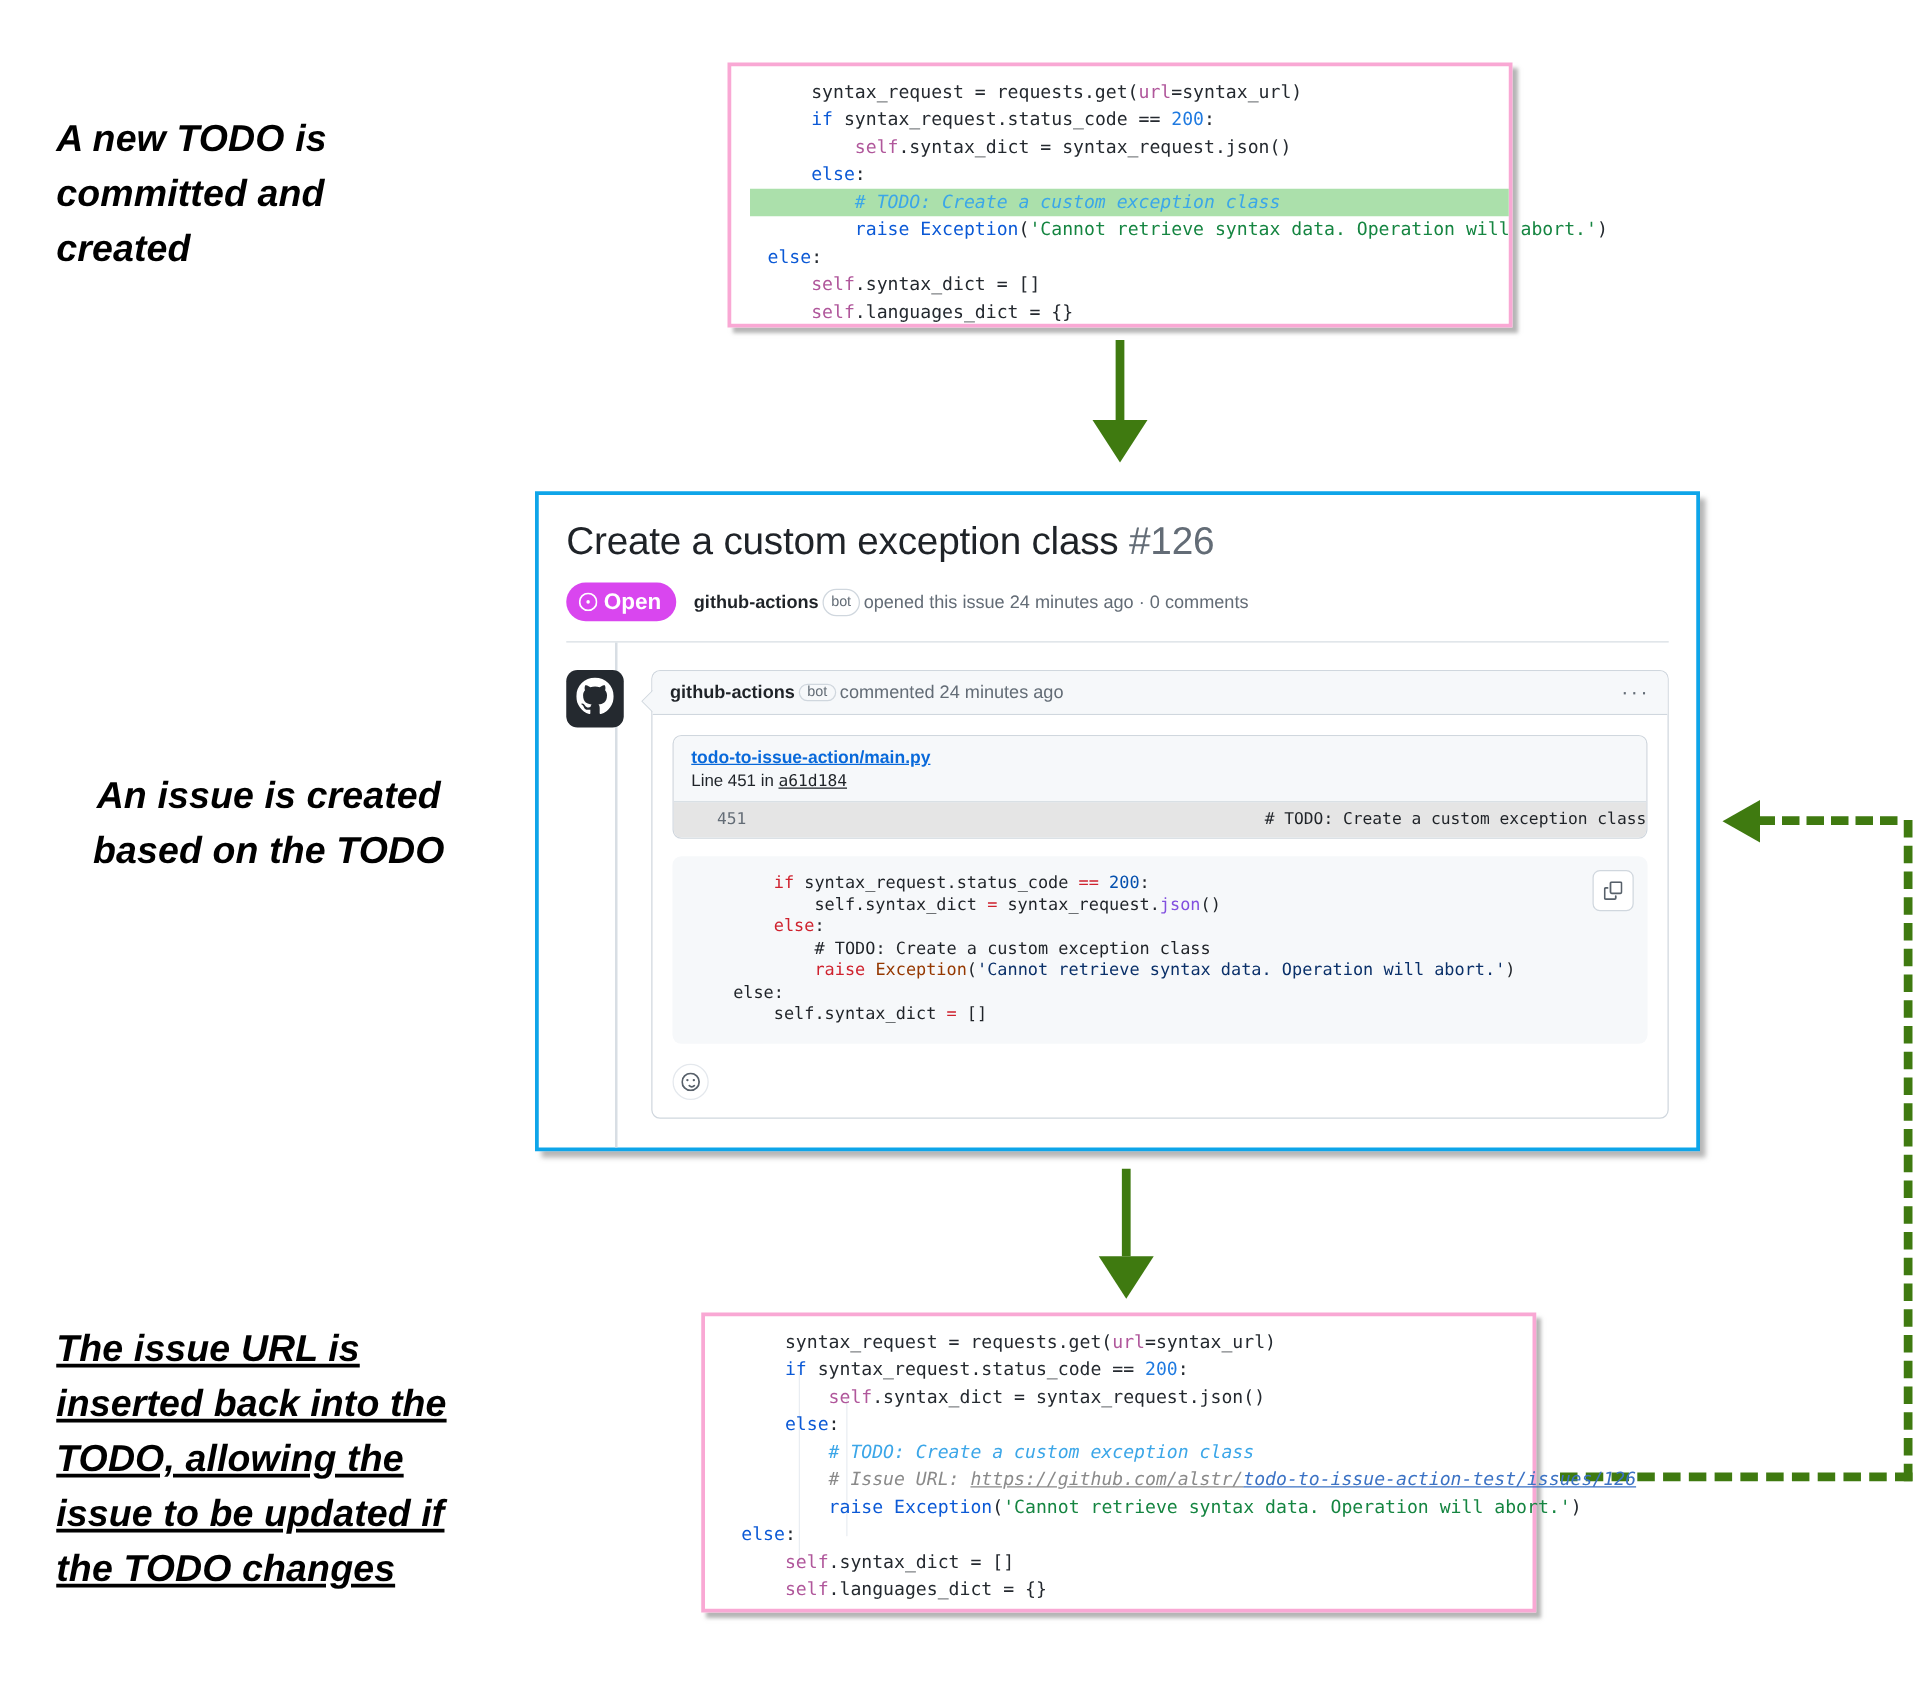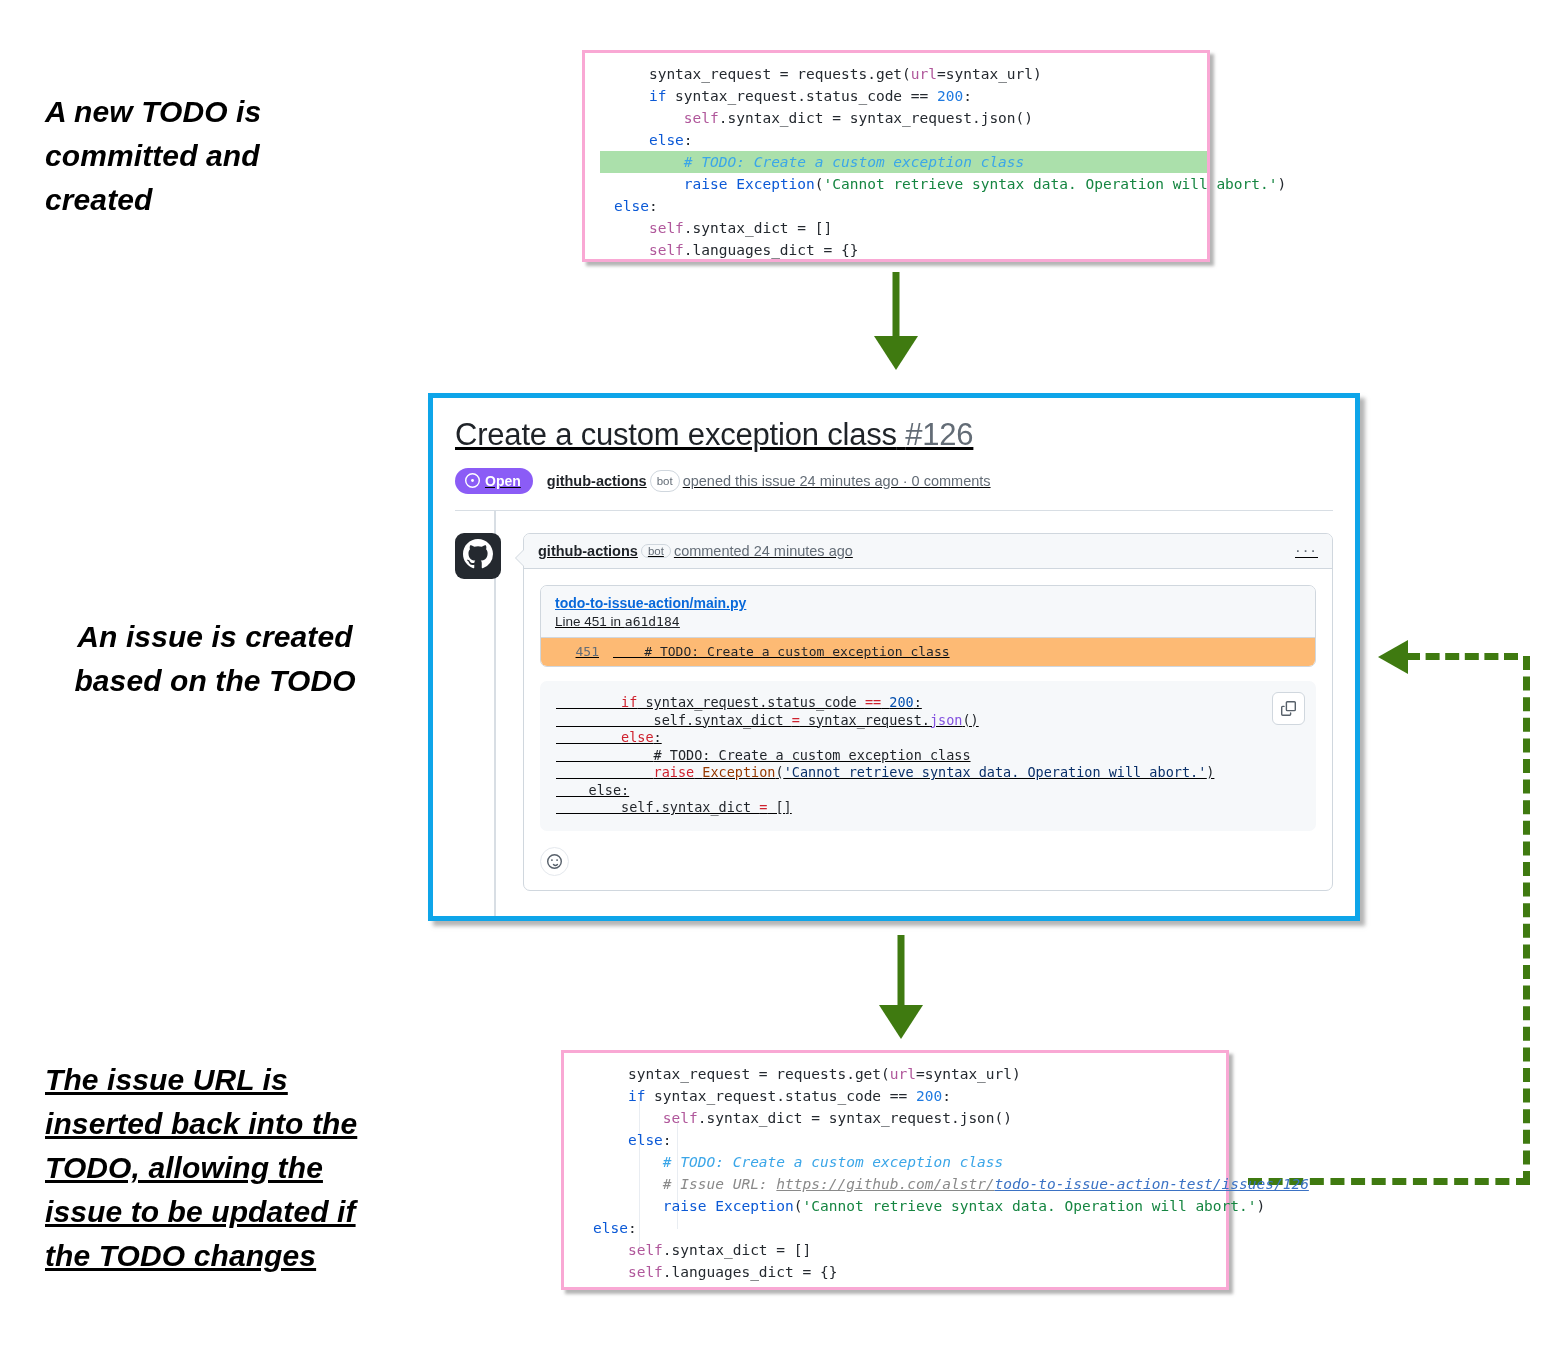--- a/index.html
+++ b/index.html
@@ -99,39 +99,38 @@
     width:0;height:0;
     border-top:17px solid transparent;
     border-bottom:17px solid transparent;
     border-right:30px solid #3f7a10;
   }
 
   
   #issue-card{
     position:absolute;left:428px;top:393px;width:932px;height:528px;
     background:#ffffff;
-    border:5px solid #0ea5e9;
+    border:3px solid #0ea5e9;
     box-shadow:5px 5px 4px rgba(120,120,120,0.55);
     box-sizing:border-box;
     overflow:hidden;
-    text-decoration:underline;
   }
   .issue-head{padding:18px 22px 0 22px;}
   .issue-title{
     font-size:31px;line-height:38px;color:#1f2328;font-weight:400;
     letter-spacing:-0.2px;
   }
   .issue-number{color:#636c76;}
   .issue-meta-row{display:flex;align-items:center;margin-top:14px;}
   .state-badge{
-    display:inline-flex;gap:5px;
-    background:#8b5cf6;color:#ffffff;
+    display:inline-flex;align-items:center;gap:5px;
+    background:#d946ef;color:#ffffff;
     border-radius:999px;
     padding:5px 12px 5px 10px;
-    font-size:14px;font-weight:600;
+    font-size:18px;font-weight:600;
   }
   .state-badge svg{display:block;}
   .meta-text{
     margin-left:14px;font-size:14.5px;color:#636c76;line-height:20px;
   }
   .meta-text .actor{color:#1f2328;font-weight:600;}
   .bot-tag{
     display:inline-block;border:1px solid #d0d7de;border-radius:999px;
     padding:0px 6px;font-size:11.5px;color:#636c76;vertical-align:1px;
     margin:0 3px;
@@ -181,21 +180,21 @@
   .snippet{
     border:1px solid #d0d7de;border-radius:7px;overflow:hidden;background:#ffffff;
   }
   .snippet-head{background:#f6f8fa;padding:8px 12px 8px 14px;border-bottom:1px solid #d0d7de;}
   .snippet-file{
     font-size:14px;font-weight:600;color:#0969da;text-decoration:underline;
     font-family:"Liberation Sans",sans-serif;display:inline-block;
   }
   .snippet-sub{font-size:13.5px;color:#1f2328;margin-top:2px;}
   .snippet-sub .sha{font-family:"DejaVu Sans Mono",monospace;font-size:13px;text-decoration:underline;}
-  .snippet-row{display:flex;background:#fdba74;padding:6px 0 7px 0;}
+  .snippet-row{display:flex;background:#e5e5e5;padding:6px 0 7px 0;justify-content:space-between;}
   .snippet-lineno{
     width:58px;text-align:right;padding-right:14px;
     font-family:"DejaVu Sans Mono",monospace;font-size:13px;color:#636c76;
   }
   .snippet-code{
     font-family:"DejaVu Sans Mono",monospace;font-size:13px;color:#1f2328;white-space:pre;
   }
 
   
   .fence{

